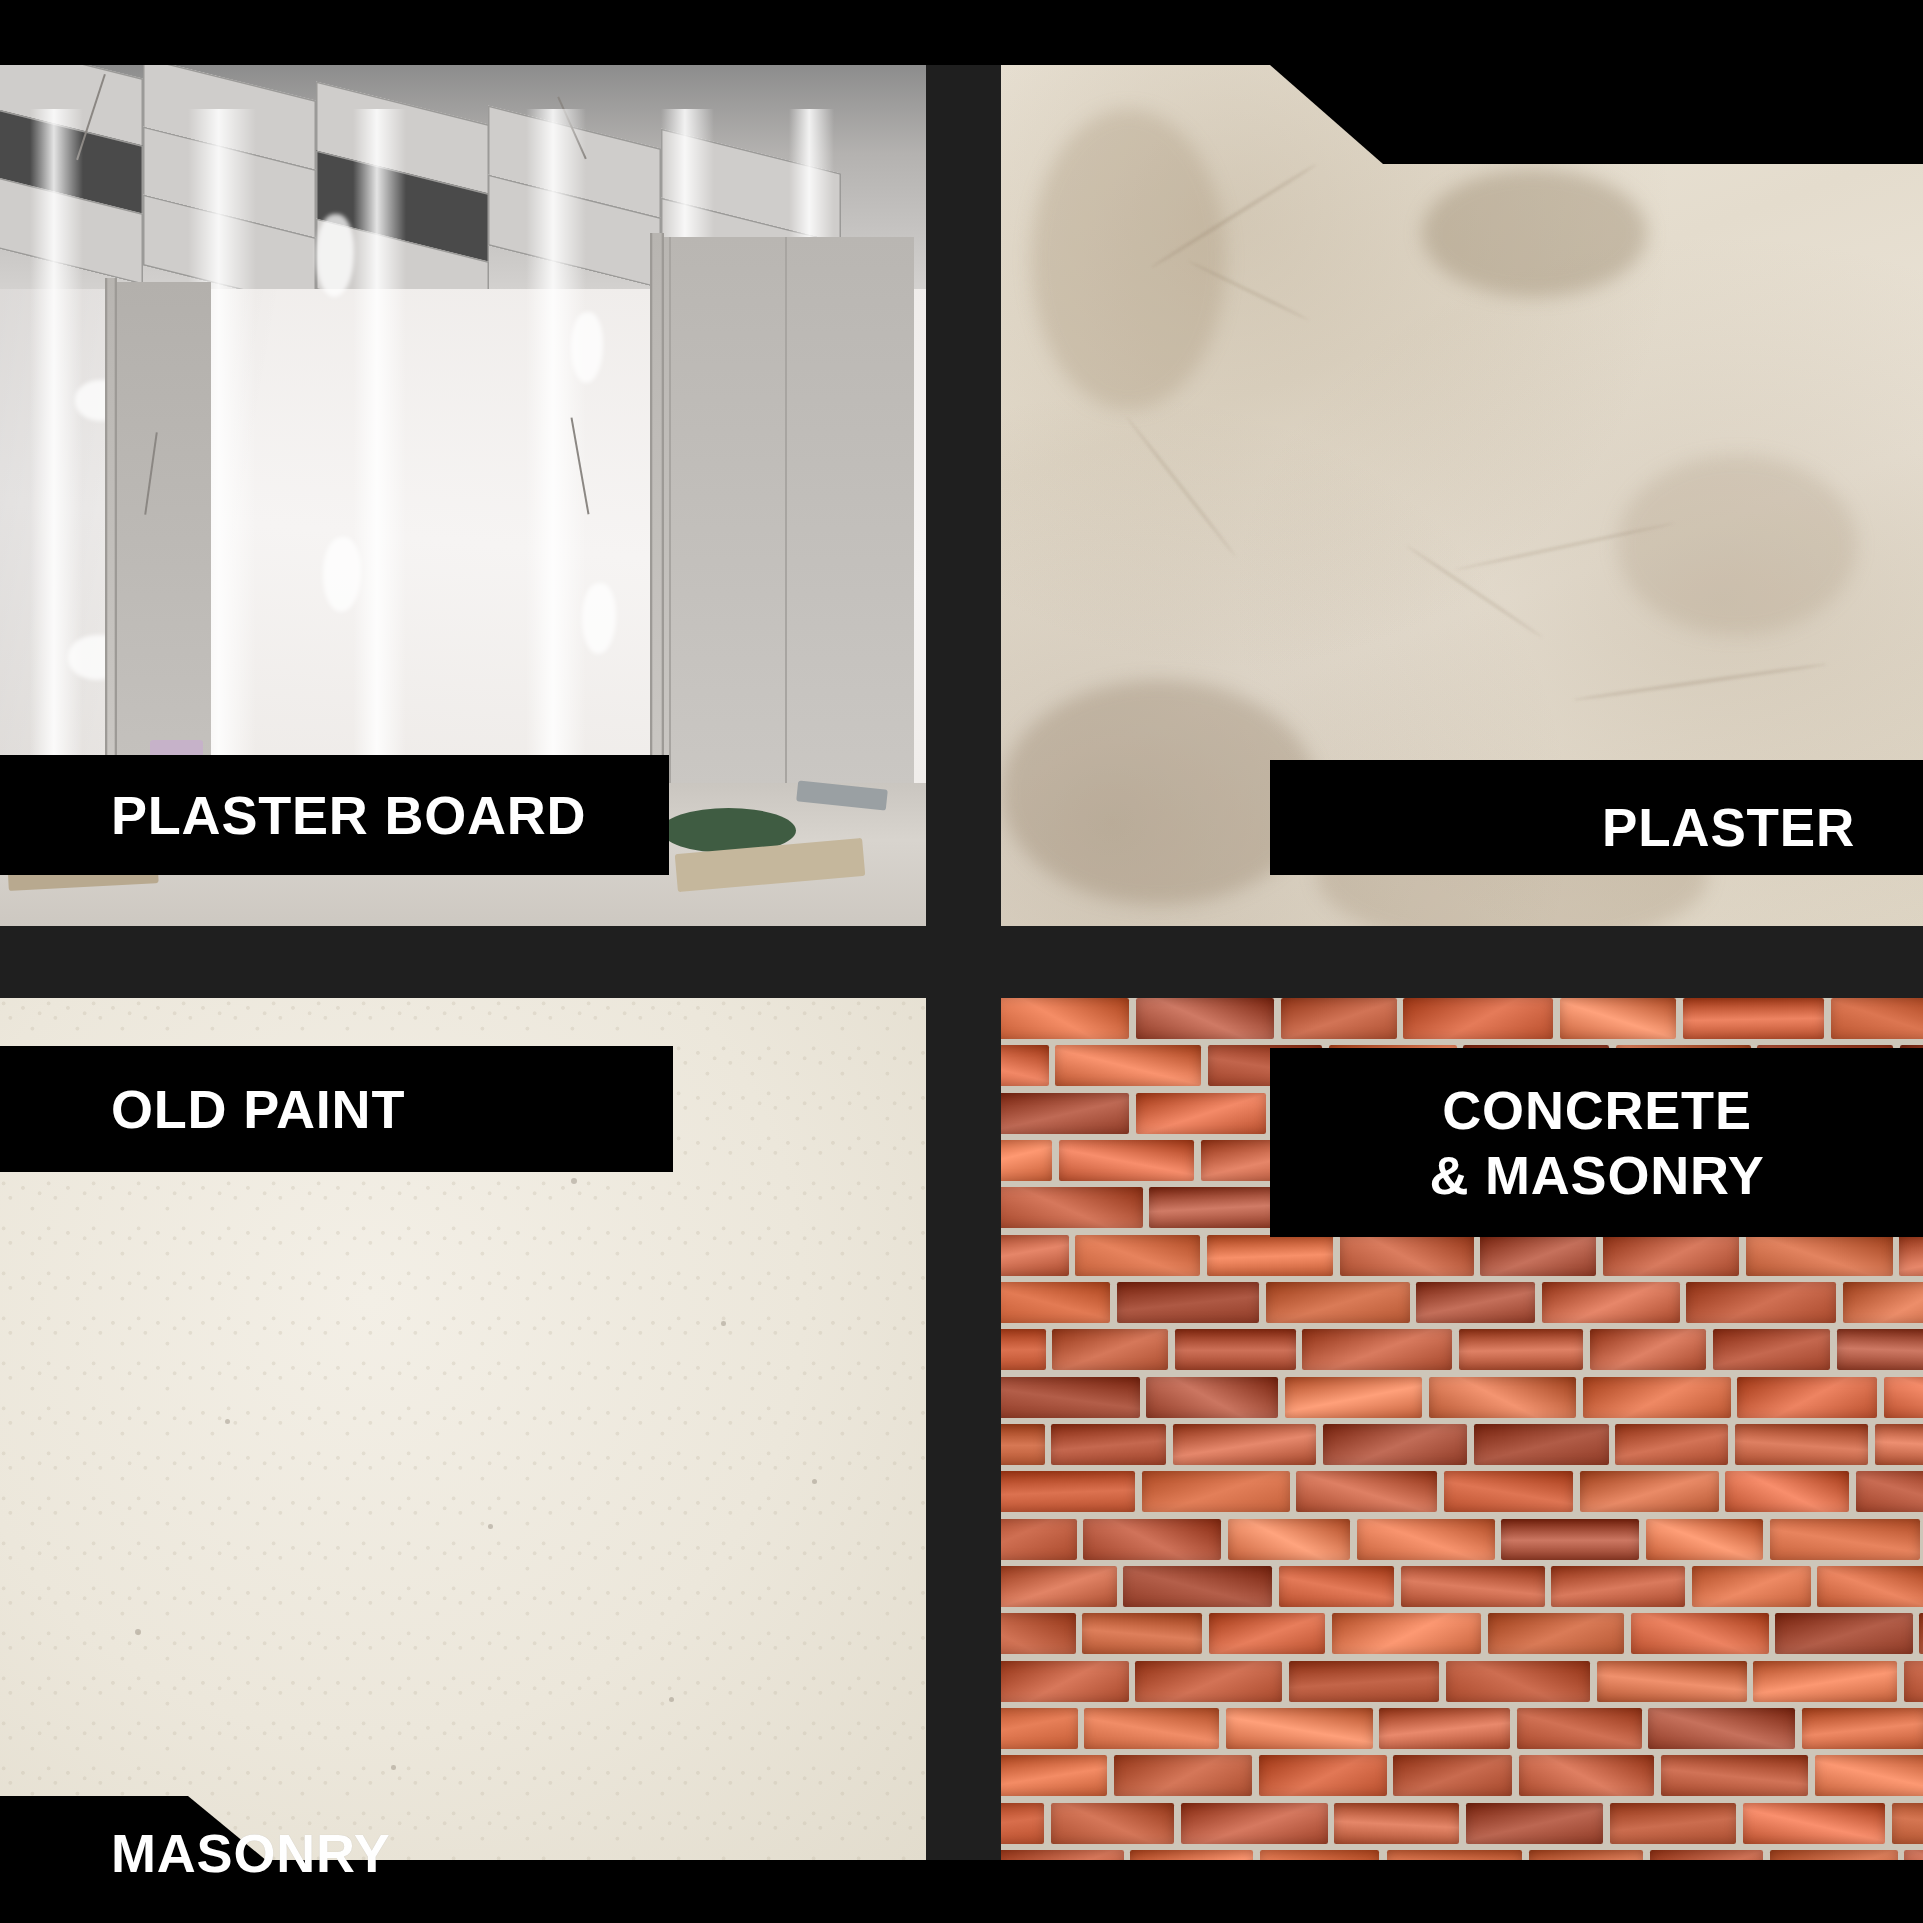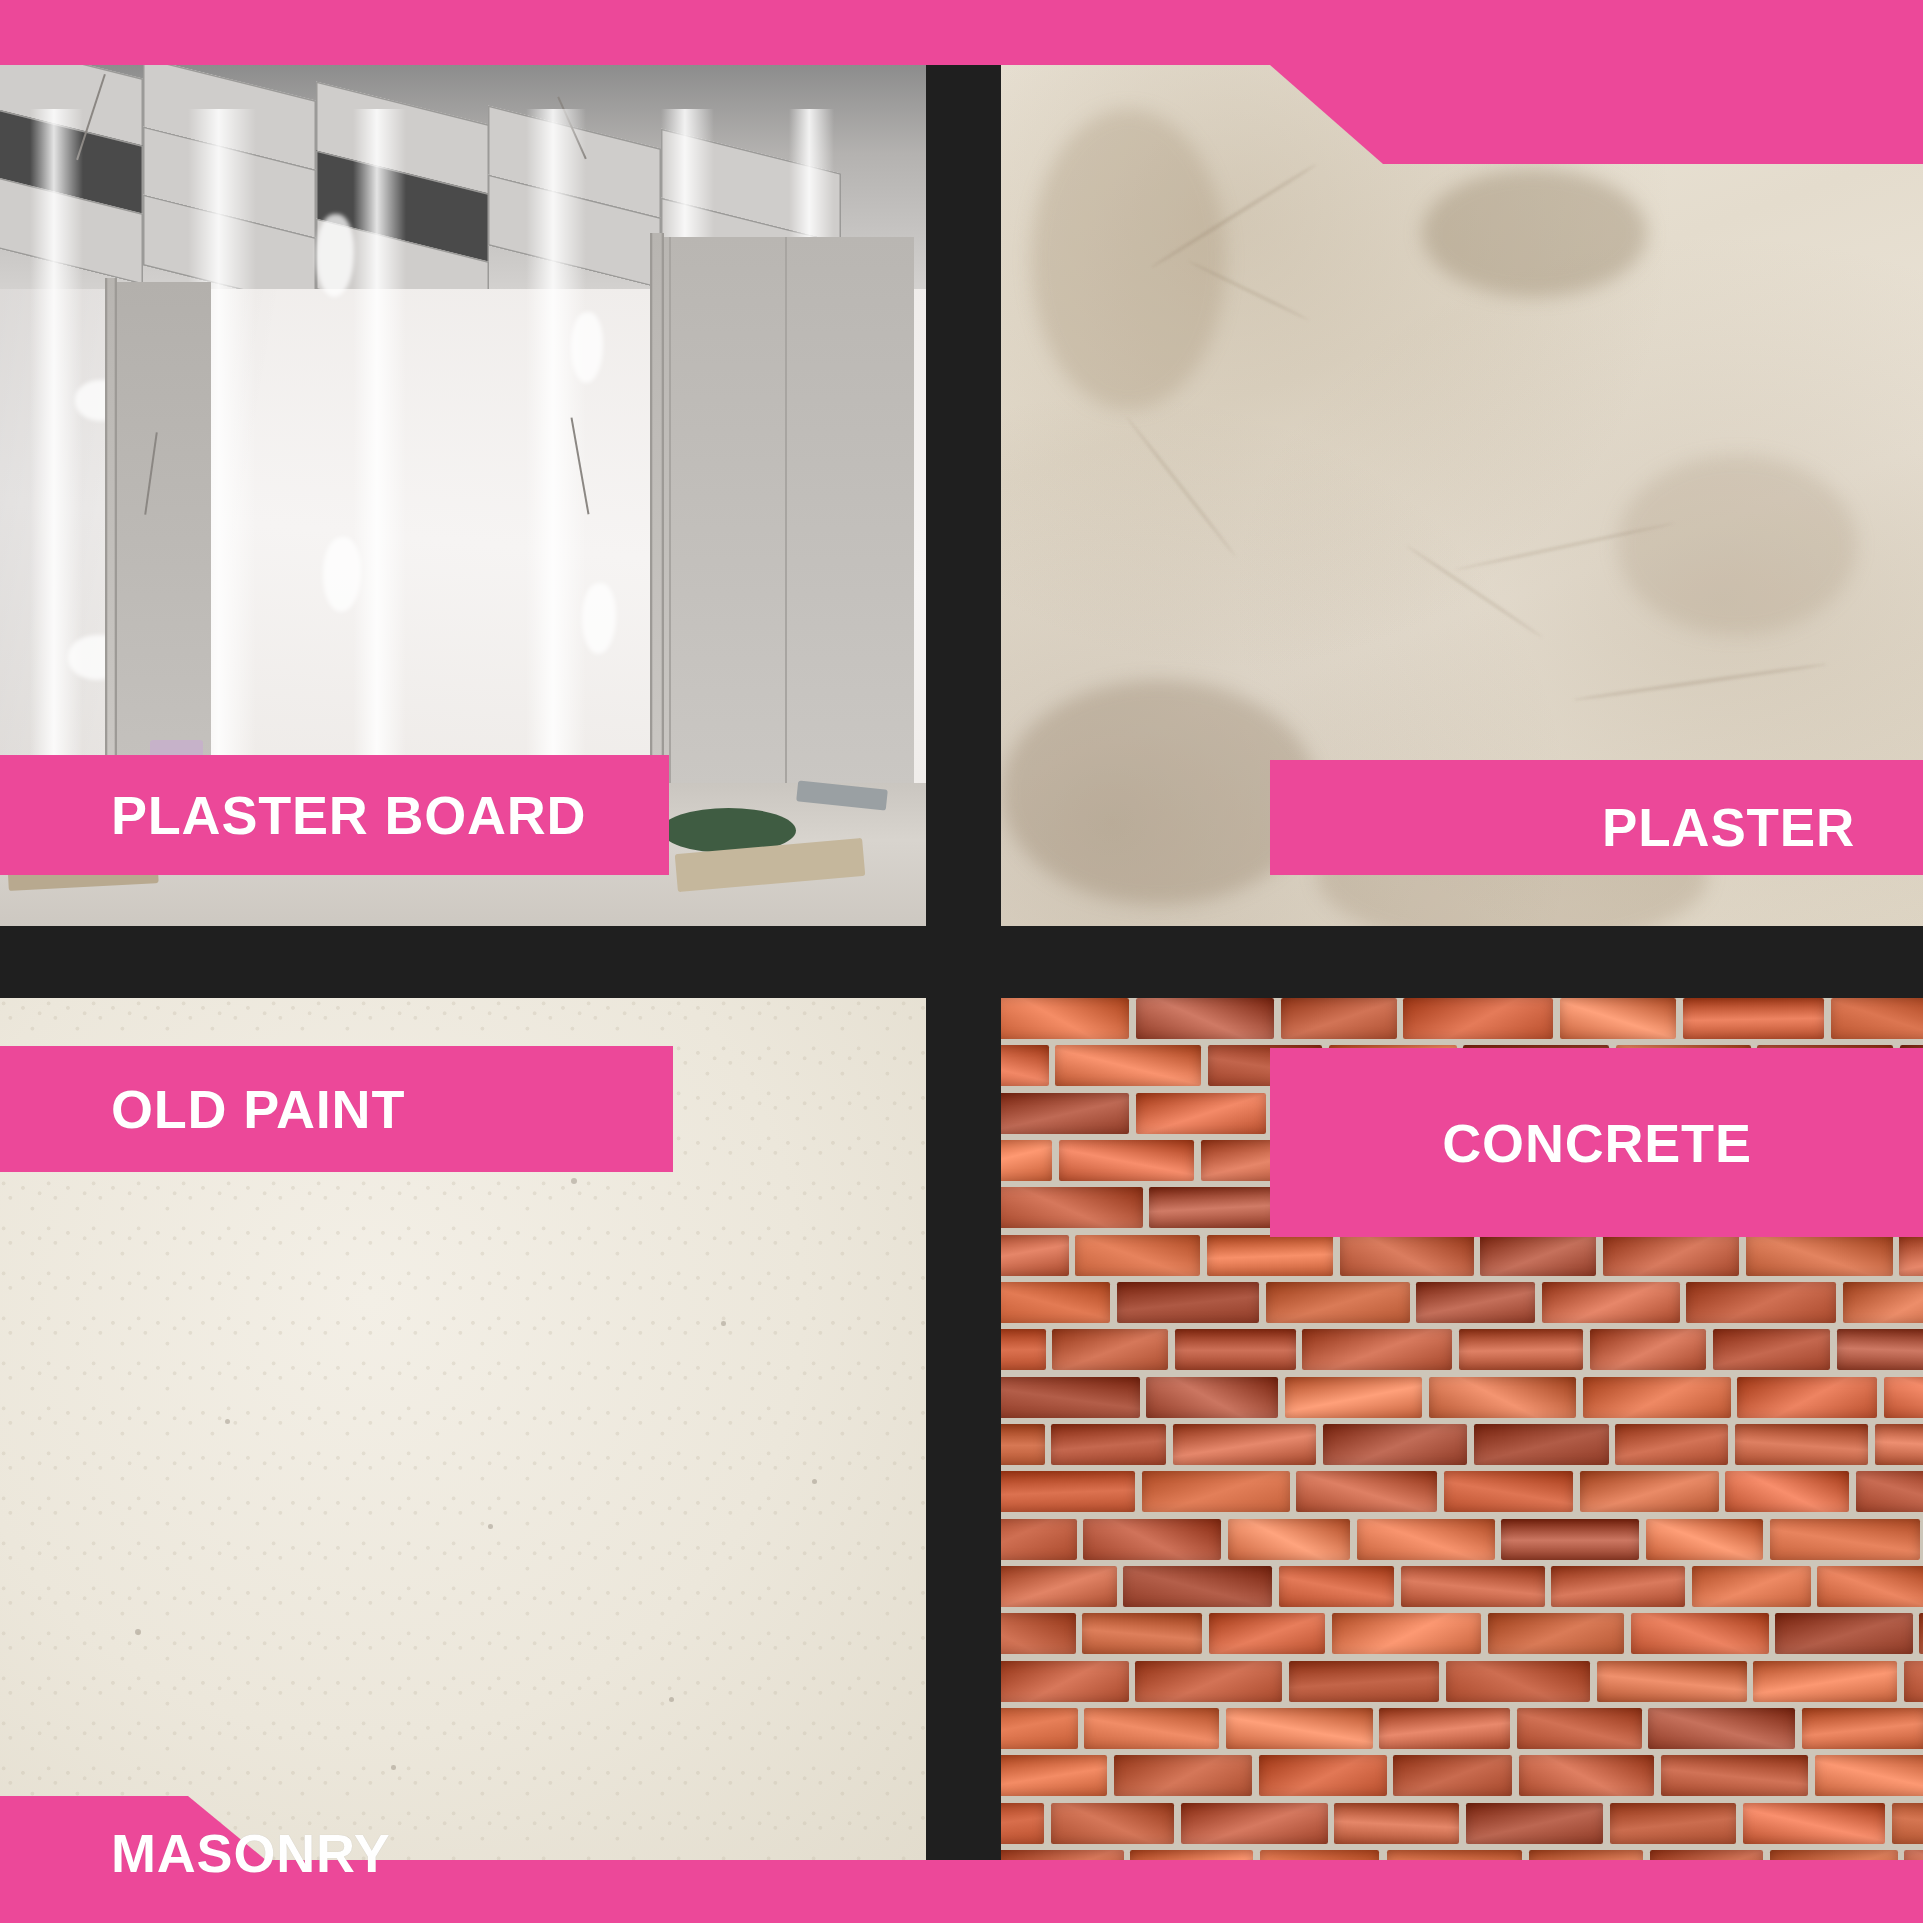--- a/index.html
+++ b/index.html
@@ -57,21 +57,21 @@
       radial-gradient(ellipse at 40% 35%, #f3efe6 0%, #ece7db 55%, #e2dccd 100%);
   }
   .op-speck{position:absolute;border-radius:50%;background:rgba(120,110,95,.35);}
 
   
   #panel-brick{left:1001px;top:998px;width:923px;height:862px;background:#cfc9bd;}
   .brick{position:absolute;top:0;height:41px;border-radius:2.3px;
     box-shadow:inset 0 0 12px rgba(0,0,0,.22);}
 
   
-  .red{position:absolute;background:#ec4899;}
+  .red{position:absolute;background:#000000;}
 
   #header-band{left:0;top:0;width:1924px;height:65px;}
   #header-banner{
     left:1270px;top:65px;width:654px;height:99px;
     clip-path:polygon(0 0,100% 0,100% 100%,113px 100%);
   }
   #header-title{
     position:absolute;right:36px;top:65px;height:99px;
     display:flex;align-items:center;
     color:#fff;font-weight:bold;font-size:53px;letter-spacing:1.5px;
@@ -366,20 +366,21 @@
     <span class="txt label-text sz-med">PLASTER</span>
   </div>
 
   <div class="red" id="label-oldpaint">
     <span class="txt label-text sz-big">OLD PAINT</span>
   </div>
 
   <div class="red" id="label-concrete">
     <div class="txt">
       <span class="label-text sz-concrete">CONCRETE</span>
+      <span class="label-text sz-concrete" style="margin-top:10.5px;">&amp; MASONRY</span>
     </div>
   </div>
 
   <div class="red" id="footer-band"></div>
   <div class="red" id="footer-wedge"></div>
   <div id="footer-title" class="label-text sz-big">MASONRY</div>
 
 </div>
 
 

